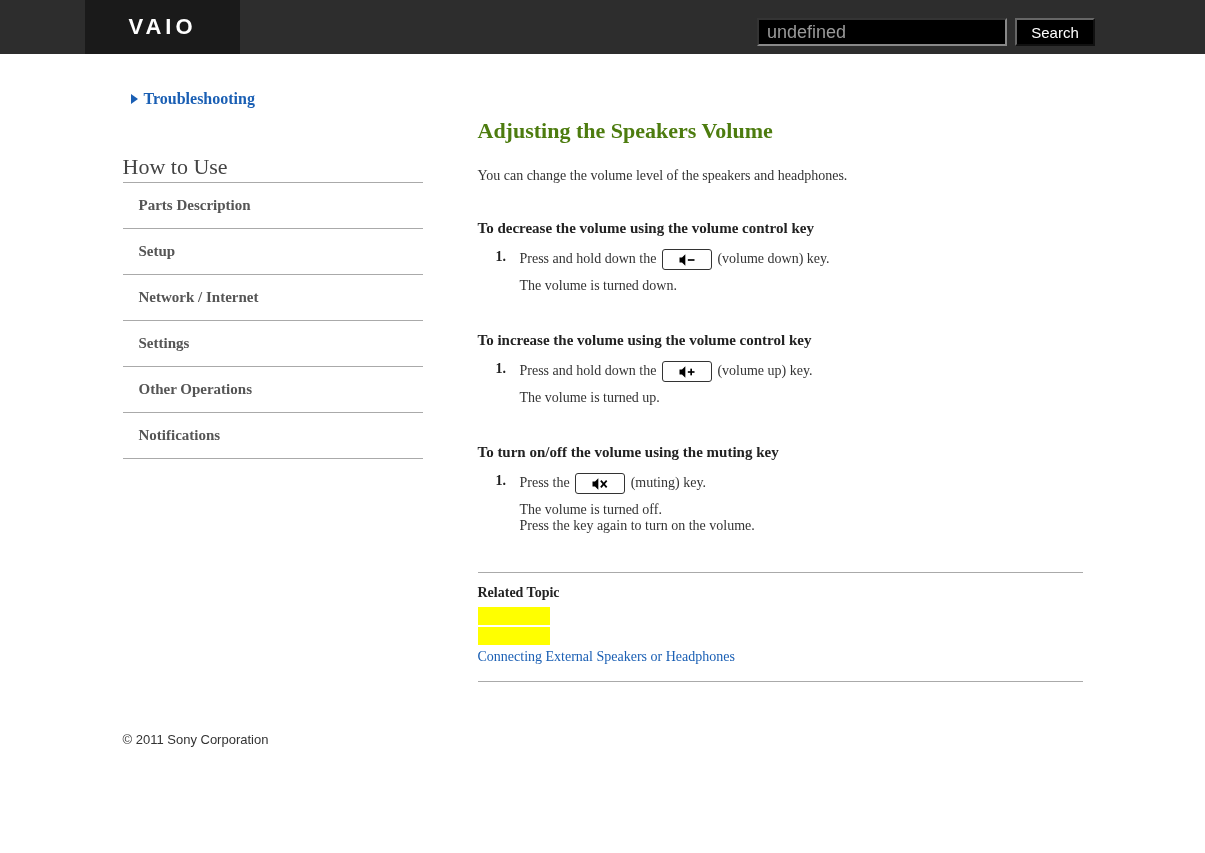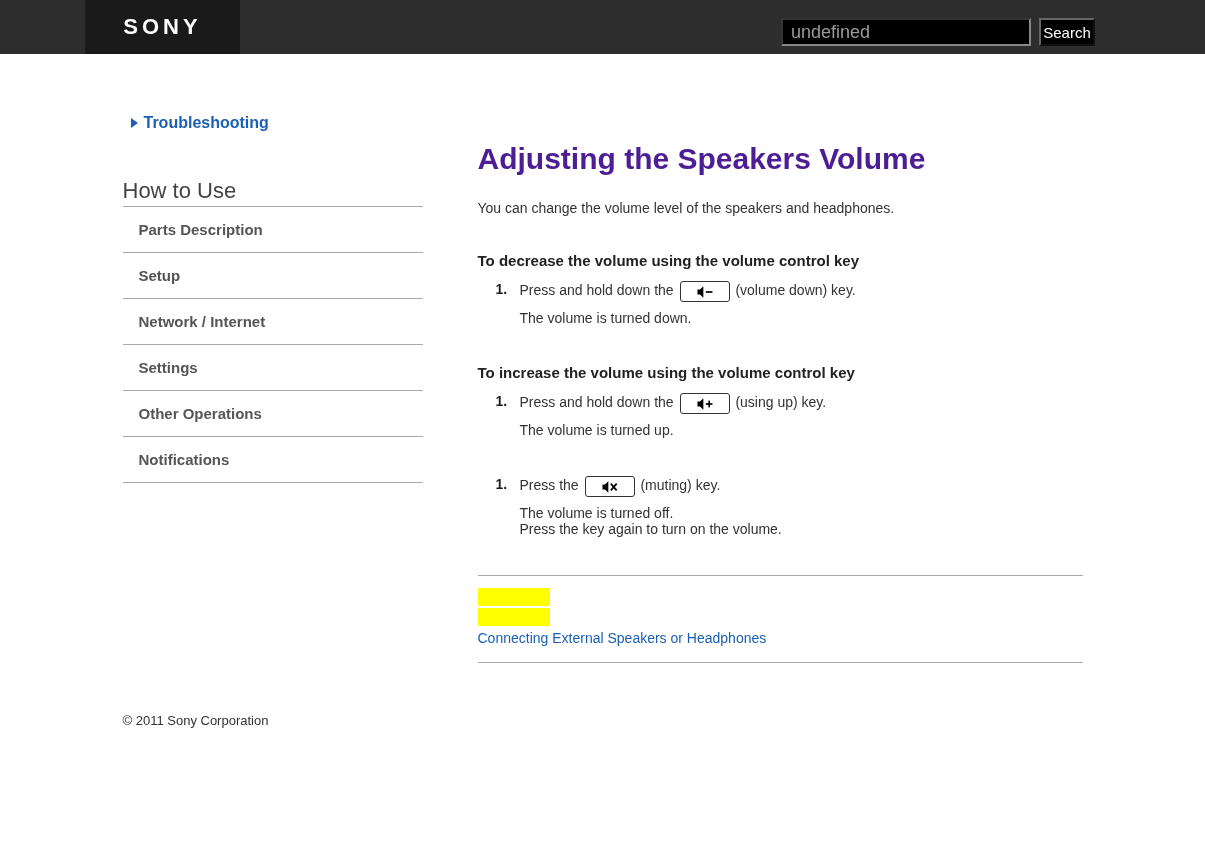--- a/index.html
+++ b/index.html
@@ -3,40 +3,40 @@
   <meta charset="utf-8">
   <style>
     * { margin: 0; padding: 0; box-sizing: border-box; }
     body { font-family: Arial, Helvetica, sans-serif; font-size: 14px; color: #333; background: #fff; }
     
     .header-bar { background: #2d2d2d; height: 54px; position: relative; }
     .logo-box { position: absolute; left: 85px; top: 0; width: 155px; height: 54px; background: #1a1a1a; display: flex; align-items: center; justify-content: center; }
     .logo-text { color: #fff; font-family: Arial, sans-serif; font-weight: bold; font-size: 22px; letter-spacing: 4px; }
     .search-area { position: absolute; right: 110px; top: 18px; display: flex; gap: 8px; }
     .search-input { width: 250px; height: 28px; padding: 0 8px; font-size: 18px; color: #999; border: 2px inset #888; background: #000000; font-style: normal; }
-    .search-btn { width: 56px; height: 28px; background: #000; color: #fff; font-size: 15px; border: 2px outset #666; cursor: pointer; }
+    .search-btn { width: 80px; height: 28px; background: #000; color: #fff; font-size: 15px; border: 2px outset #666; cursor: pointer; }
     
     .container { max-width: 1000px; margin: 0 auto 40px auto; padding: 0 20px; }
     
     .topnav { display: flex; justify-content: space-between; align-items: center; padding: 18px 0 0 0; font-size: 14px; }
     .breadcrumb { color: #555; }
     .toplinks a { color: #1a5fb4; text-decoration: none; }
     .toplinks span.sep { color: #333; margin: 0 3px; }
     
-    .main { display: flex; gap: 55px; margin-top: 60px; }
+    .main { display: flex; gap: 55px; margin-top: 36px; font-family: Liberation Serif, serif; }
     
     .sidebar { width: 300px; flex-shrink: 0; }
     .troubleshooting-link { display: flex; align-items: center; gap: 6px; margin-bottom: 46px; margin-left: 8px;}
     .arrow-icon { width: 0; height: 0; border-top: 5px solid transparent; border-bottom: 5px solid transparent; border-left: 7px solid #1a5fb4; }
     .troubleshooting-link a { color: #1a5fb4; font-weight: bold; text-decoration: none; font-size: 16px;}
     .menu-header { font-size: 22px; color: #444; padding-bottom: 2px; border-bottom: 1px solid #aaa; font-weight: normal;}
     .menu-item { display: block; padding: 14px 0 14px 16px; border-bottom: 1px solid #aaa; color: #555; font-weight: bold; font-size: 15px; text-decoration: none; }
     
     .content { flex: 1; padding-top: 28px;}
-    .page-title { font-size: 30px; font-weight: bold; color: #4c1d95; margin-bottom: 24px; }
+    .page-title { font-size: 22px; font-weight: bold; color: #4d7c0f; margin-bottom: 24px; }
     .intro { font-size: 14px; color: #333; margin-bottom: 36px; }
     
     .section-title { font-size: 15px; font-weight: bold; margin-bottom: 12px; color: #222;}
     .step-row { display: flex; margin-bottom: 4px; margin-left: 18px;}
     .step-num { font-weight: bold; margin-right: 8px; min-width: 16px; color: #222;}
     .step-text { }
     .key-icon { display: inline-flex; align-items: center; justify-content: center; width: 50px; height: 21px; border: 1px solid #333; border-radius: 3px; margin: 0 2px; vertical-align: middle; background: #fff;}
     .key-icon svg { width: 20px; height: 14px;}
     .step-result { margin-left: 42px; margin-top: 8px; color: #333; }
     .section-block { margin-bottom: 38px;}
@@ -47,21 +47,21 @@
     .related-link { color: #1a5fb4; text-decoration: none; display: block; margin-top: 4px;}
     .bottom-hr { border: none; border-top: 1px solid #aaa; margin-top: 16px; }
     
     .footer { margin-top: 50px; font-size: 13px; color: #333;}
   </style>
 </head>
 <body>
 
 <div class="header-bar">
   <div class="logo-box">
-    <span class="logo-text">SONY</span>
+    <span class="logo-text">VAIO</span>
   </div>
   <div class="search-area">
     <input type="text" class="search-input" value="undefined" style="">
     <button class="search-btn">Search</button>
   </div>
 </div>
 
 <div class="container">
 
   <div class="main">
@@ -105,44 +105,46 @@
         <h3 class="section-title">To increase the volume using the volume control key</h3>
         <div class="step-row">
           <span class="step-num">1.</span>
           <span class="step-text">
             <span>Press and hold down the </span><span class="key-icon">
                 <svg viewBox="0 0 24 16">
                   <path d="M3 5 L6 5 L10 1 L10 15 L6 11 L3 11 Z" fill="#000"></path>
                   <rect x="13" y="7" width="8" height="2" fill="#000"></rect>
                   <rect x="16" y="4" width="2" height="8" fill="#000"></rect>
                 </svg>
-              </span><span> (using up) key.</span>
+              </span><span> (volume up) key.</span>
           </span>
         </div>
         <div class="step-result">The volume is turned up.</div>
       </div>
 
       <div class="section-block">
+        <h3 class="section-title">To turn on/off the volume using the muting key</h3>
         <div class="step-row">
           <span class="step-num">1.</span>
           <span class="step-text">
             <span>Press the </span><span class="key-icon">
                 <svg viewBox="0 0 24 16">
                   <path d="M3 5 L6 5 L10 1 L10 15 L6 11 L3 11 Z" fill="#000"></path>
                   <line x1="13" y1="4" x2="20" y2="12" stroke="#000" stroke-width="2"></line>
                   <line x1="20" y1="4" x2="13" y2="12" stroke="#000" stroke-width="2"></line>
                 </svg>
               </span><span> (muting) key.</span>
           </span>
         </div>
         <div class="step-result" style="white-space: pre-line;">The volume is turned off.
 Press the key again to turn on the volume.</div>
       </div>
 
       <hr class="related-hr">
+      <div class="related-title">Related Topic</div>
       <div class="highlight-bar"></div>
       <div class="highlight-bar"></div>
       <a href="#" class="related-link">Connecting External Speakers or Headphones</a>
       <hr class="bottom-hr">
     </main>
   </div>
 
   <div class="footer">© 2011 Sony Corporation</div>
 </div>
 

